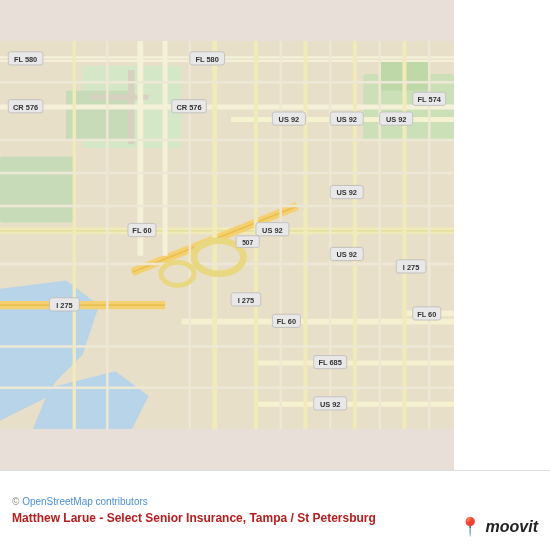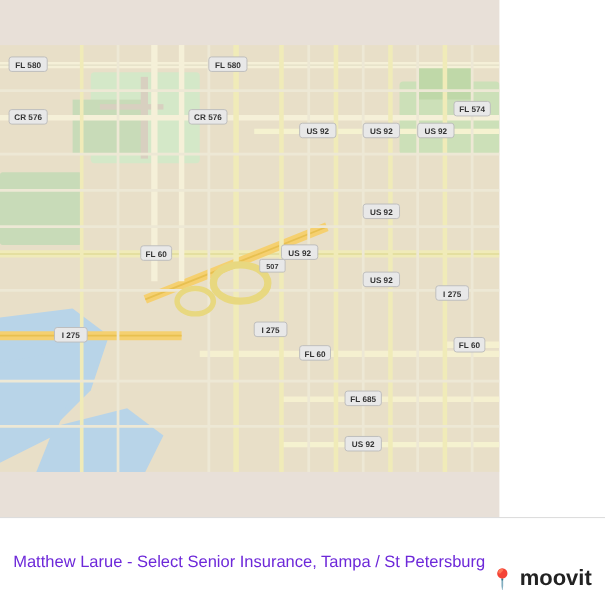--- a/index.html
+++ b/index.html
@@ -78,44 +78,45 @@
       font-size: 10px;
       color: #888;
       margin-bottom: 4px;
     }
 
     .osm-credit span {
       color: #4a90d9;
     }
 
     .location-title {
-      font-size: 15px;
-      font-weight: 400;
-      color: #6d28d9;
+      font-size: 12px;
+      font-weight: 700;
+      color: #b91c1c;
       flex: 1;
     }
 
     .moovit-logo {
       position: absolute;
       right: 12px;
       bottom: 12px;
       display: flex;
       align-items: center;
       gap: 4px;
     }
 
     .moovit-pin {
       color: #e74c3c;
       font-size: 18px;
     }
 
     .moovit-text {
-      font-size: 20px;
+      font-size: 16px;
       font-weight: 700;
       color: #222;
+      font-style: italic;
     }
 
     .bottom-content {
       display: flex;
       align-items: center;
       justify-content: space-between;
     }
   </style>
 </head>
 <body>
@@ -241,20 +242,23 @@
     <rect x="380" y="431" width="40" height="16" rx="3" fill="#e8e8e8" stroke="#bbb" stroke-width="1"></rect>
     <text x="400" y="443" text-anchor="middle" font-size="9" font-weight="bold" fill="#333">US 92</text>
 
     <rect x="286" y="236" width="28" height="14" rx="2" fill="#e8e8e8" stroke="#bbb" stroke-width="1"></rect>
     <text x="300" y="247" text-anchor="middle" font-size="8" font-weight="bold" fill="#333">507</text>
   </svg>
 
 </div>
 
 <div class="bottom-bar">
+  <div class="osm-credit">
+    © <span>OpenStreetMap contributors</span>
+  </div>
   <div class="bottom-content">
     <span class="location-title">Matthew Larue - Select Senior Insurance, Tampa / St Petersburg</span>
     <div class="moovit-logo">
       <span class="moovit-pin">📍</span>
       <span class="moovit-text">moovit</span>
     </div>
   </div>
 </div>
 
 </body></html>

